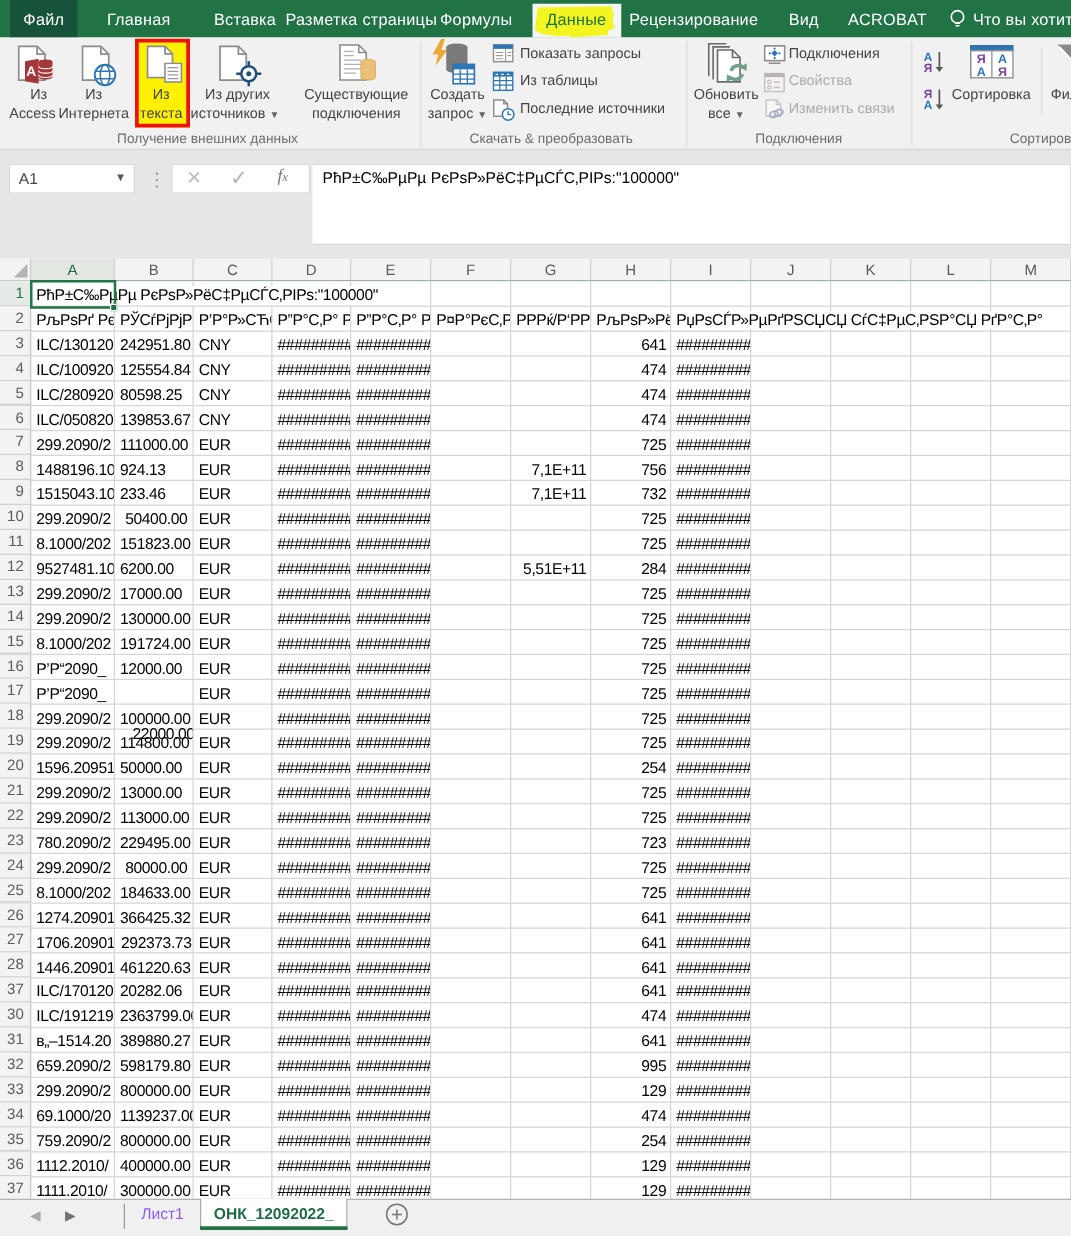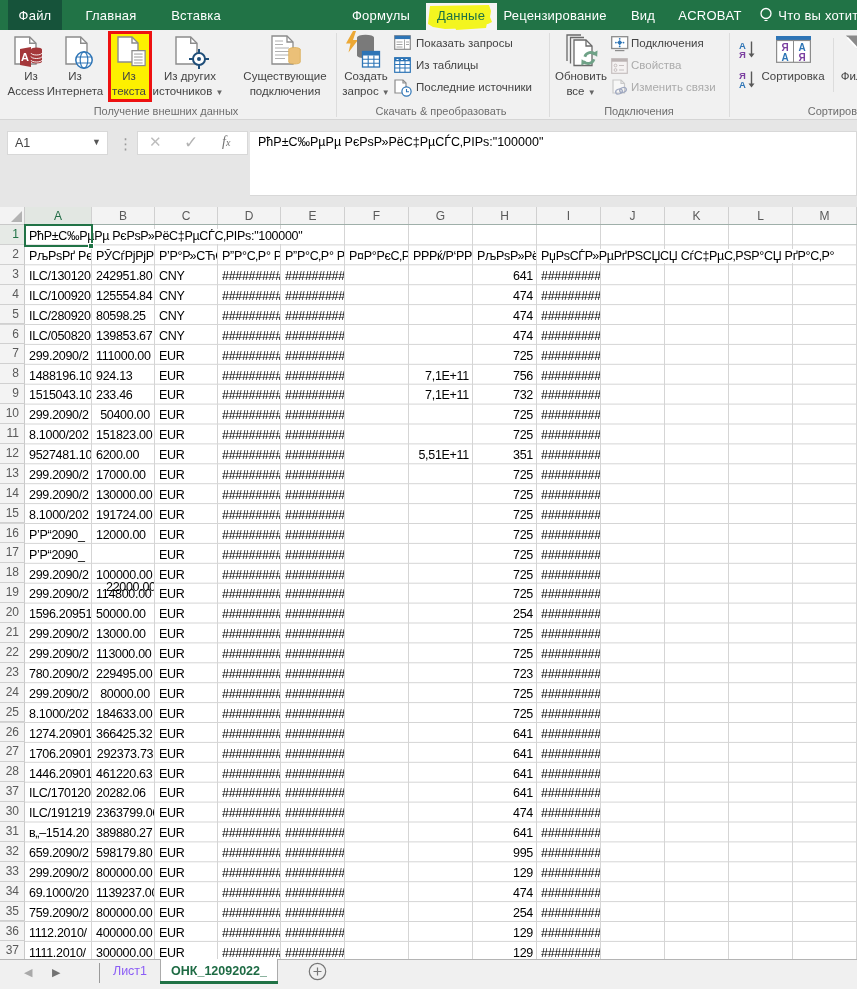--- a/index.html
+++ b/index.html
@@ -20,20 +20,21 @@
 .rowhdr{position:absolute;width:25px;background:#F3F3F3;border-right:1px solid #C9C9C9;border-bottom:1px solid #D0D0D0;font-size:12px;color:#5A5A5A;text-align:right;padding-right:5px;}
 .cell{position:absolute;font-size:12.5px;letter-spacing:-0.3px;color:#000;white-space:nowrap;overflow:hidden;line-height:normal;}
 .tabbar{left:0;top:959px;width:857px;height:30px;background:#F0F0F0;border-top:1px solid #B4B4B4;}
 </style></head><body>
 <div class="abs menubar">
 <div class="abs" style="left:8px;top:0;width:54px;height:30px;background:#16533A;"></div>
 <div class="abs" style="left:426px;top:3px;width:71px;height:27px;background:#F4F4F4;"></div>
 <div class="mtab" style="left:35px;">Файл</div>
 <div class="mtab" style="left:111px;">Главная</div>
 <div class="mtab" style="left:196px;">Вставка</div>
+<div class="mtab" style="left:289px;">Разметка страницы</div>
 <div class="mtab" style="left:381px;">Формулы</div>
 <div class="mtab" style="left:555px;">Рецензирование</div>
 <div class="mtab" style="left:643px;">Вид</div>
 <div class="mtab" style="left:710px;">ACROBAT</div>
 <svg class="abs" style="left:425px;top:3px;" width="80" height="29" viewBox="0 0 80 29">
 <path d="M5 3 L64 2 L66 8 L65 14 L67 19 L63 21 L48 22 L49 25 L20 26 L8 24 L3 21 L4 12 Z" fill="#F3F520"></path>
 <path d="M30 23 L62 20 L61 25 L31 27 Z" fill="#F3F520"></path>
     </svg>
 <div class="mtab" style="left:461px;color:#1E7145;">Данные</div>
 <svg class="abs" style="left:758px;top:7px;" width="16" height="17" viewBox="0 0 16 17">
@@ -403,21 +404,21 @@
 <div class="cell" style="left:219px;top:428.2px;width:61px;height:14.4px;text-align:left;padding-left:3px;">##########</div>
 <div class="cell" style="left:282px;top:428.2px;width:62px;height:14.4px;text-align:left;padding-left:3px;">##########</div>
 <div class="cell" style="left:474px;top:428.2px;width:62px;height:14.4px;text-align:right;padding-right:3px;">725</div>
 <div class="cell" style="left:538px;top:428.2px;width:62px;height:14.4px;text-align:left;padding-left:3px;">##########</div>
 <div class="cell" style="left:26px;top:448.1px;width:65px;height:14.4px;text-align:left;padding-left:3px;">9527481.10</div>
 <div class="cell" style="left:93px;top:448.1px;width:61px;height:14.4px;text-align:left;padding-left:3px;">6200.00</div>
 <div class="cell" style="left:156px;top:448.1px;width:61px;height:14.4px;text-align:left;padding-left:3px;">EUR</div>
 <div class="cell" style="left:219px;top:448.1px;width:61px;height:14.4px;text-align:left;padding-left:3px;">##########</div>
 <div class="cell" style="left:282px;top:448.1px;width:62px;height:14.4px;text-align:left;padding-left:3px;">##########</div>
 <div class="cell" style="left:410px;top:448.1px;width:62px;height:14.4px;text-align:right;padding-right:3px;">5,51E+11</div>
-<div class="cell" style="left:474px;top:448.1px;width:62px;height:14.4px;text-align:right;padding-right:3px;">351</div>
+<div class="cell" style="left:474px;top:448.1px;width:62px;height:14.4px;text-align:right;padding-right:3px;">284</div>
 <div class="cell" style="left:538px;top:448.1px;width:62px;height:14.4px;text-align:left;padding-left:3px;">##########</div>
 <div class="cell" style="left:26px;top:468.0px;width:65px;height:14.4px;text-align:left;padding-left:3px;">299.2090/2</div>
 <div class="cell" style="left:93px;top:468.0px;width:61px;height:14.4px;text-align:left;padding-left:3px;">17000.00</div>
 <div class="cell" style="left:156px;top:468.0px;width:61px;height:14.4px;text-align:left;padding-left:3px;">EUR</div>
 <div class="cell" style="left:219px;top:468.0px;width:61px;height:14.4px;text-align:left;padding-left:3px;">##########</div>
 <div class="cell" style="left:282px;top:468.0px;width:62px;height:14.4px;text-align:left;padding-left:3px;">##########</div>
 <div class="cell" style="left:474px;top:468.0px;width:62px;height:14.4px;text-align:right;padding-right:3px;">725</div>
 <div class="cell" style="left:538px;top:468.0px;width:62px;height:14.4px;text-align:left;padding-left:3px;">##########</div>
 <div class="cell" style="left:26px;top:487.9px;width:65px;height:14.4px;text-align:left;padding-left:3px;">299.2090/2</div>
 <div class="cell" style="left:93px;top:487.9px;width:61px;height:14.4px;text-align:left;padding-left:3px;">130000.00</div>

